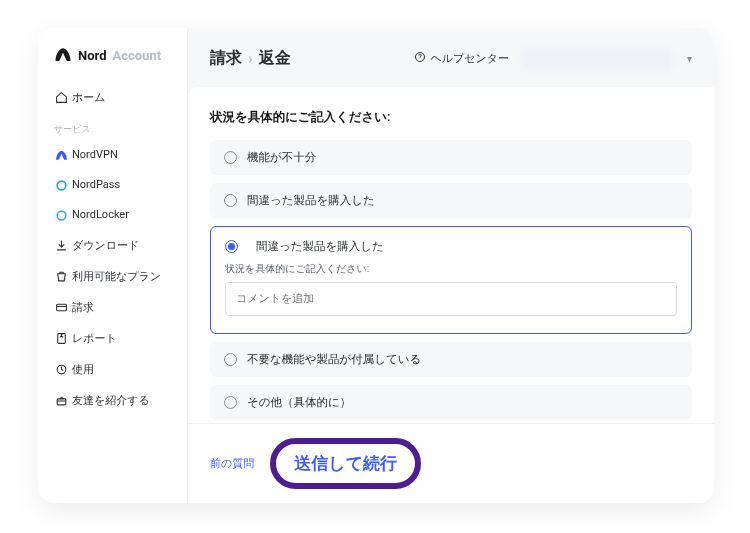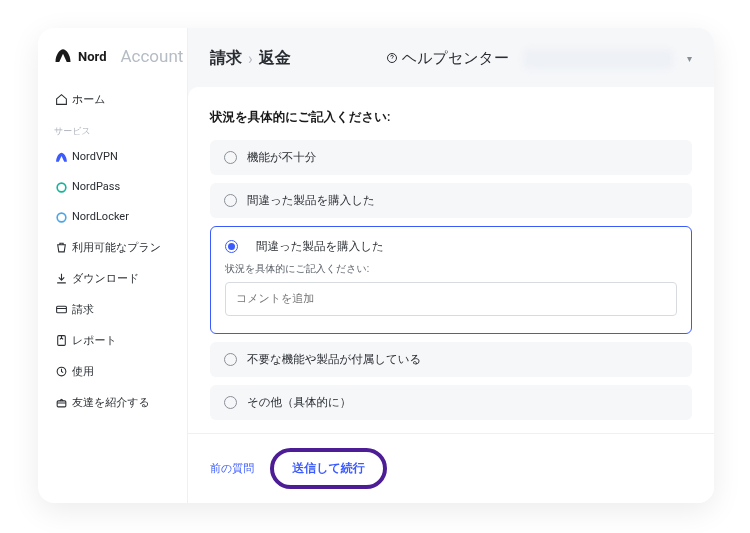--- a/index.html
+++ b/index.html
@@ -34,21 +34,21 @@
     display: flex;
     align-items: center;
     gap: 6px;
     padding: 0 16px 18px 16px;
   }
   .logo-mark {
     width: 18px; height: 18px;
     display:flex; align-items:center; justify-content:center;
   }
   .logo-text { font-weight: 700; font-size: 13px; color:#1a1a1a; }
-  .logo-sub { font-weight: 400; font-size: 17px; color:#b5bcc4; margin-left:8px;}
+  .logo-sub { font-weight: 700; font-size: 13px; color:#b5bcc4; margin-left:0;}
   .nav-item {
     display: flex;
     gap: 4px;
     padding: 8px 16px;
     color: #2a2e33;
     cursor: pointer;
   }
   .nav-section-label {
     padding: 10px 16px 4px 16px;
     font-size: 9px;
@@ -80,21 +80,21 @@
     gap:6px;
   }
   .breadcrumb .sep { color:#b5bcc4; font-weight:400; }
   .topbar-right {
     margin-left:auto;
     display:flex;
     align-items:center;
     gap:14px;
   }
   .help-link {
-    font-size: 15px;
+    font-size: 11px;
     color:#2a2e33;
     display:flex;
     align-items:center;
     gap:4px;
     cursor:pointer;
   }
   .user-pill {
     width: 150px;
     height: 20px;
     background: #e9edf4;
@@ -182,26 +182,26 @@
     align-items:center;
     gap:16px;
     background:#fff;
   }
   .btn-link {
     font-size:11px;
     color:#3b5bff;
     cursor:pointer;
   }
   .btn-primary {
-    border:4px solid #4c1d95;
+    border:6px solid #4c1d95;
     color:#3b5bff;
     background:#fff;
     border-radius:999px;
     padding:8px 18px;
-    font-size:12px;
+    font-size:17px;
     font-weight:600;
     cursor:pointer;
   }
 </style>
 </head>
 <body>
 
 <div class="app-window">
 
   <aside class="sidebar">
@@ -249,33 +249,33 @@
         <svg width="13" height="13" viewBox="0 0 24 24">
             <circle cx="12" cy="12" r="8" fill="none" stroke="#4ca6e6" stroke-width="3"></circle>
           </svg>
       </span>
       <span>NordLocker</span>
     </div>
 
     <div class="nav-item">
       <span class="nav-icon">
         <svg width="13" height="13" viewBox="0 0 24 24" fill="none" stroke="#2a2e33" stroke-width="2">
+            <path d="M12 3 V15 M7 10 L12 15 L17 10 M4 20 H20"></path>
+          </svg>
+      </span>
+      <span>ダウンロード</span>
+    </div>
+
+    <div class="nav-item">
+      <span class="nav-icon">
+        <svg width="13" height="13" viewBox="0 0 24 24" fill="none" stroke="#2a2e33" stroke-width="2">
             <path d="M5 7 H19 L17 20 H7 Z M9 7 V4 H15 V7"></path>
           </svg>
       </span>
       <span>利用可能なプラン</span>
-    </div>
-
-    <div class="nav-item">
-      <span class="nav-icon">
-        <svg width="13" height="13" viewBox="0 0 24 24" fill="none" stroke="#2a2e33" stroke-width="2">
-            <path d="M12 3 V15 M7 10 L12 15 L17 10 M4 20 H20"></path>
-          </svg>
-      </span>
-      <span>ダウンロード</span>
     </div>
 
     <div class="nav-item">
       <span class="nav-icon">
         <svg width="13" height="13" viewBox="0 0 24 24" fill="none" stroke="#2a2e33" stroke-width="2">
             <rect x="3" y="6" width="18" height="12" rx="2"></rect>
             <path d="M3 10 H21"></path>
           </svg>
       </span>
       <span>請求</span>

